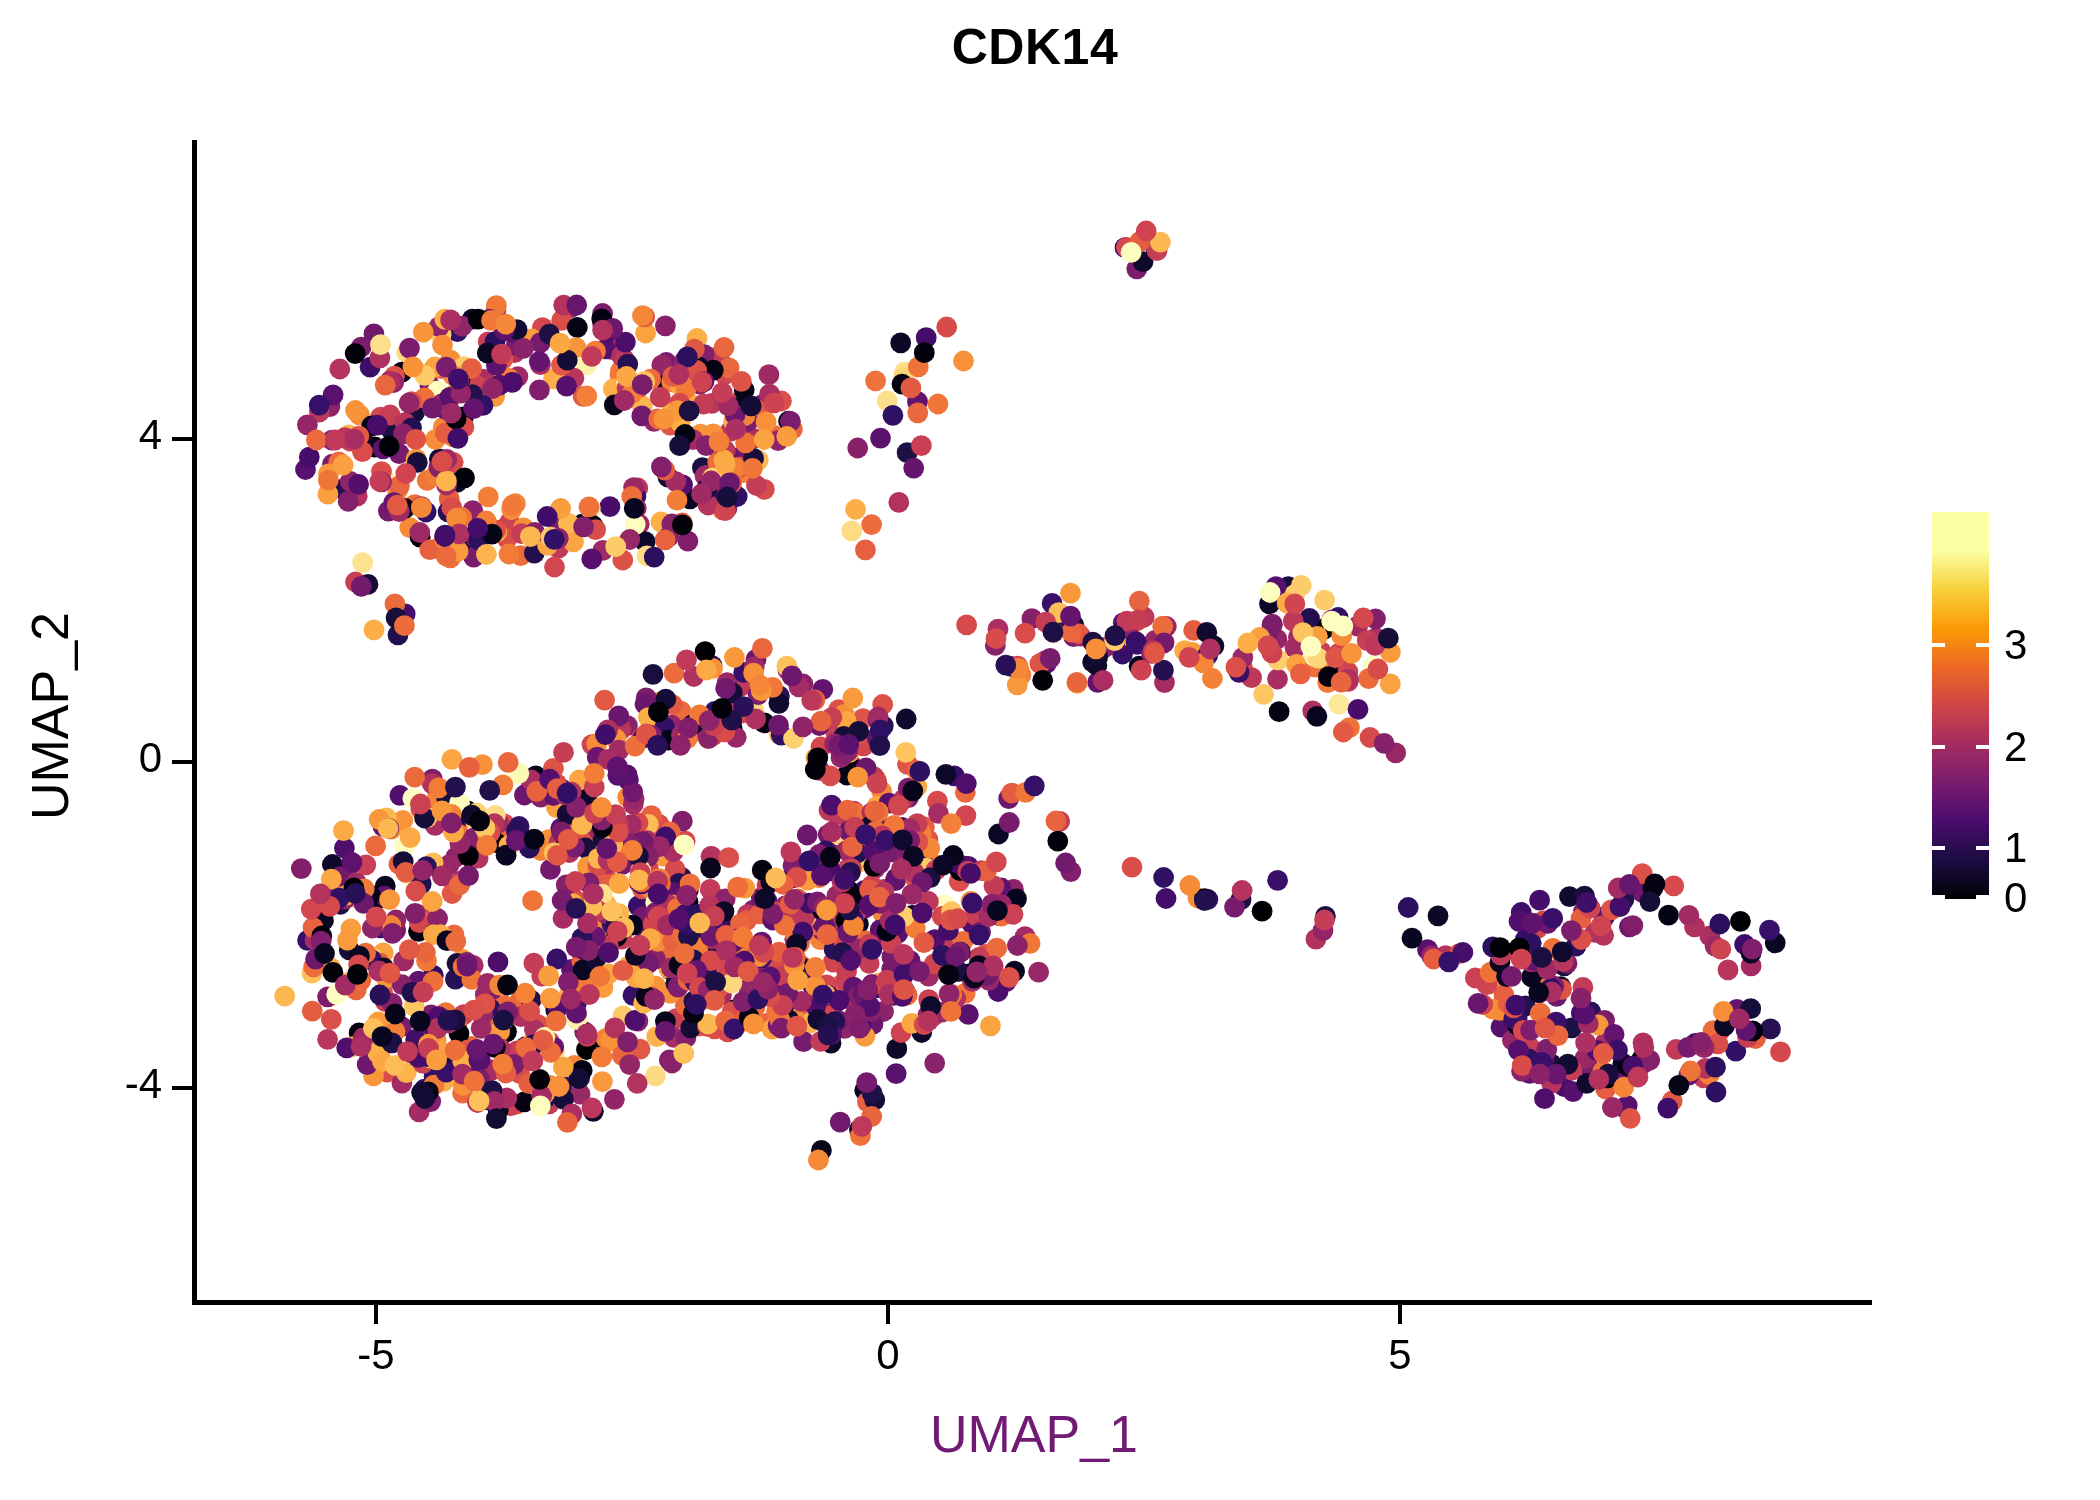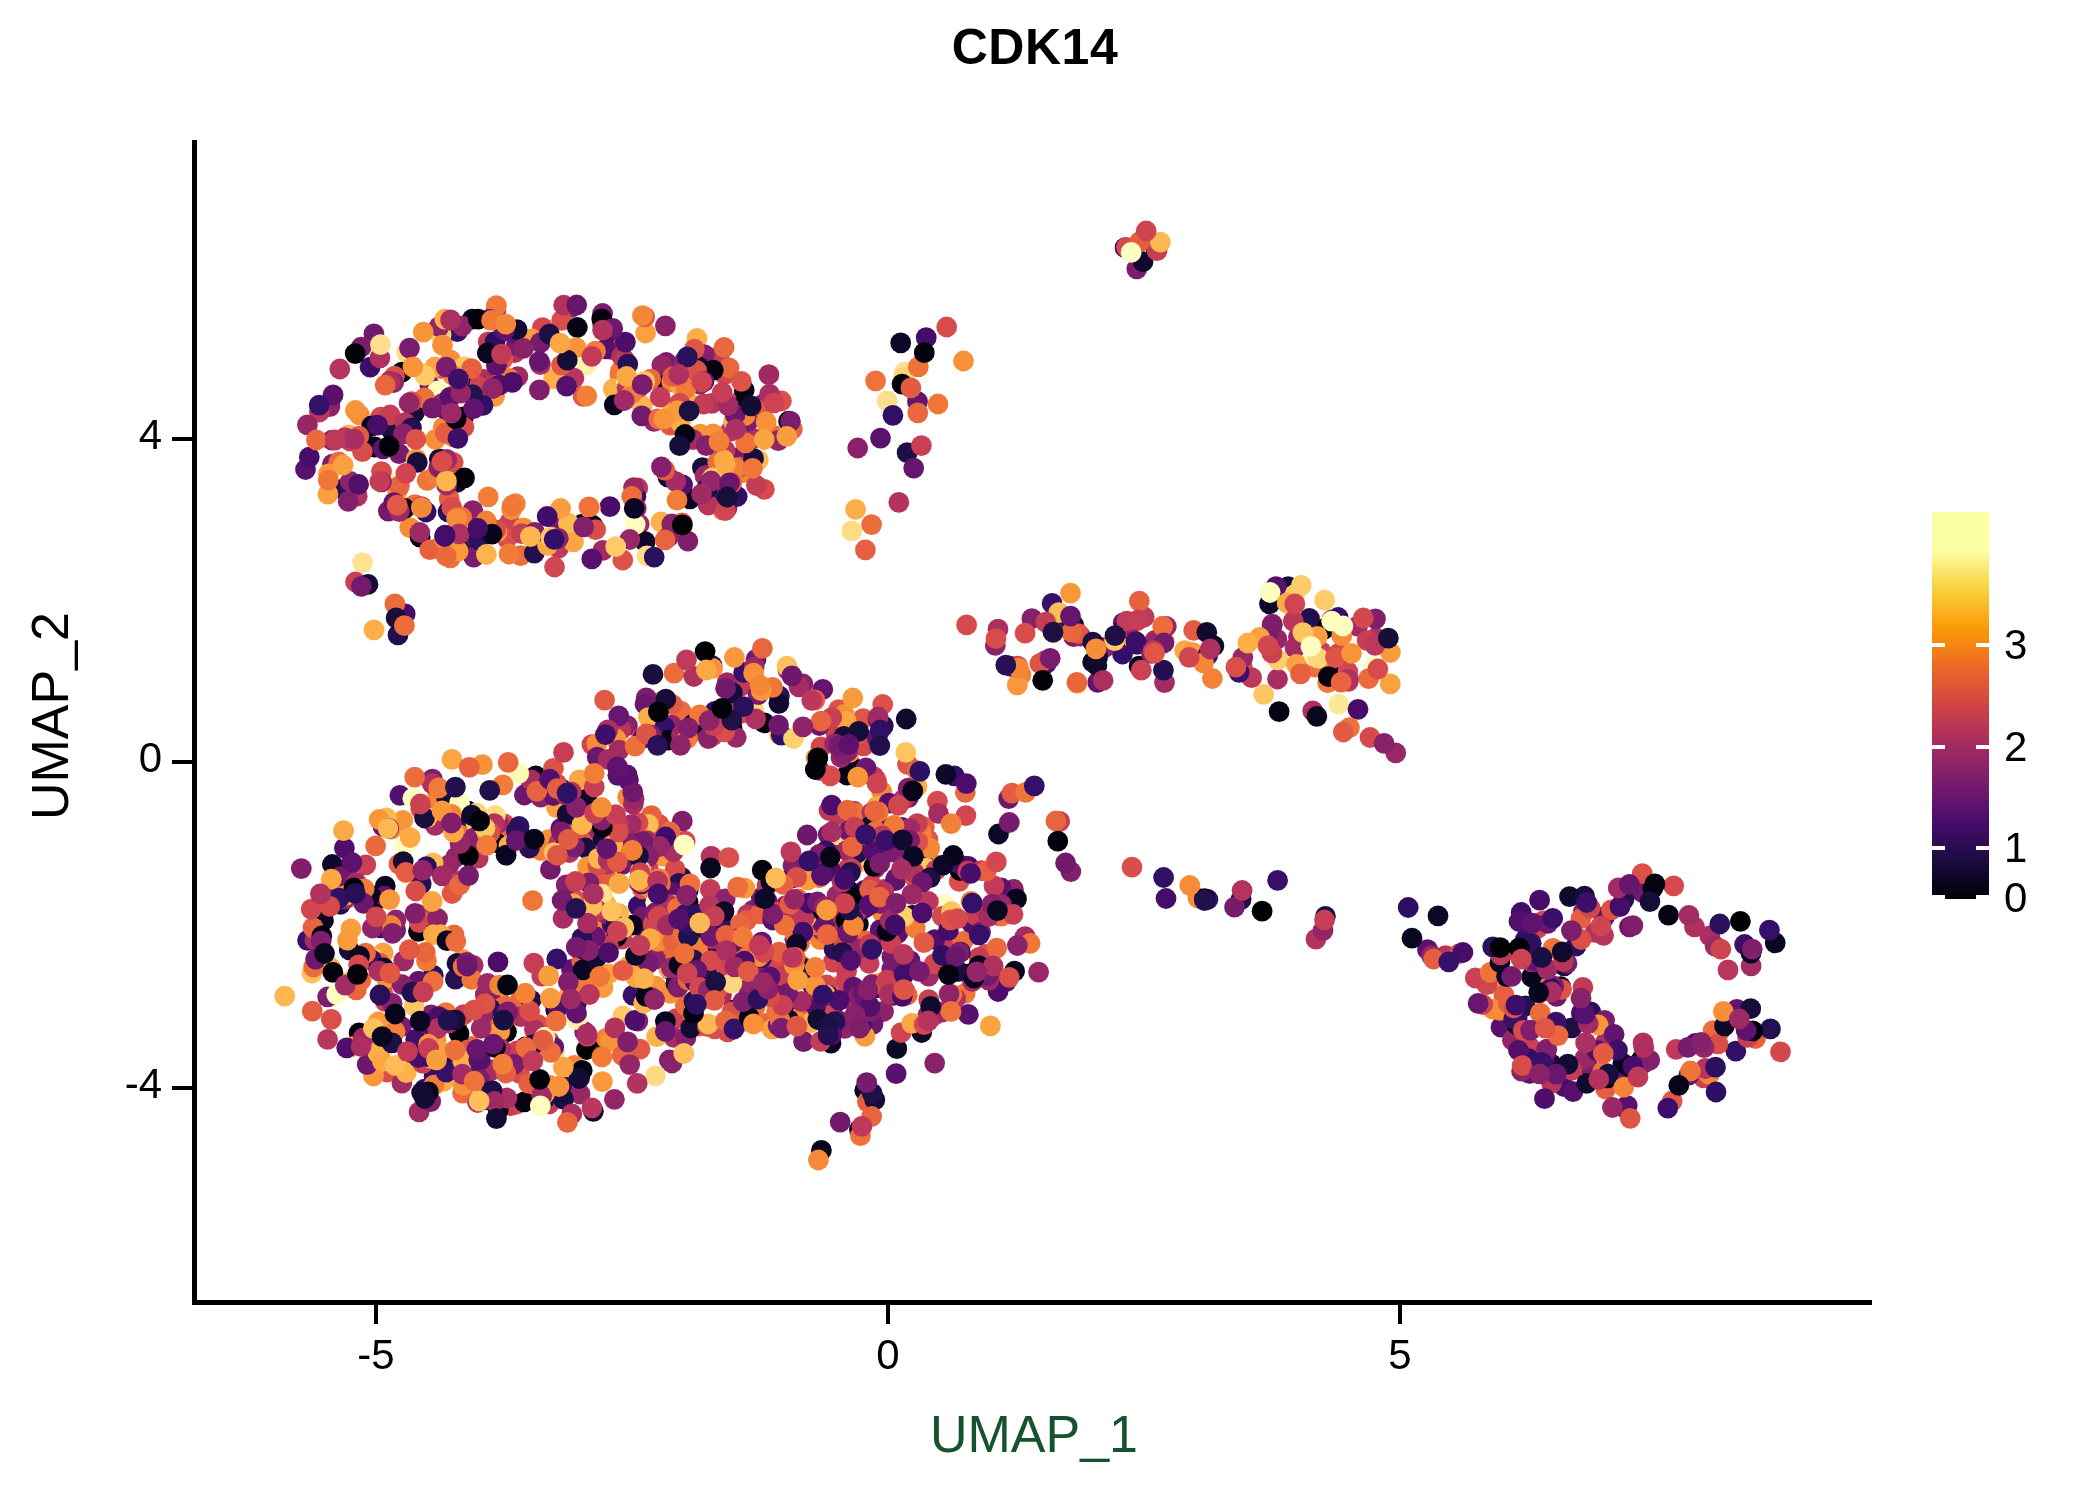--- a/index.html
+++ b/index.html
@@ -98,21 +98,21 @@
     transform: translateX(-50%);
   }
   
   #axis-title-x {
     position: absolute;
     left: 196px;
     top: 1408px;
     width: 1676px;
     text-align: center;
     font-size: 52px;
-    color: #14532d;
+    color: #701a75;
     line-height: 1;
   }
   #axis-title-y {
     position: absolute;
     left: -300px;
     top: 690px;
     width: 700px;
     text-align: center;
     font-size: 52px;
     color: #000000;

